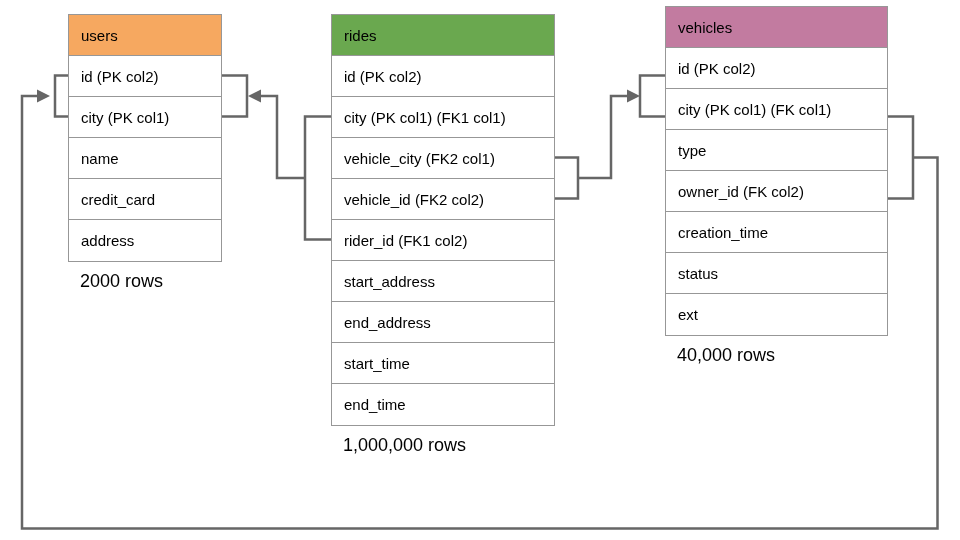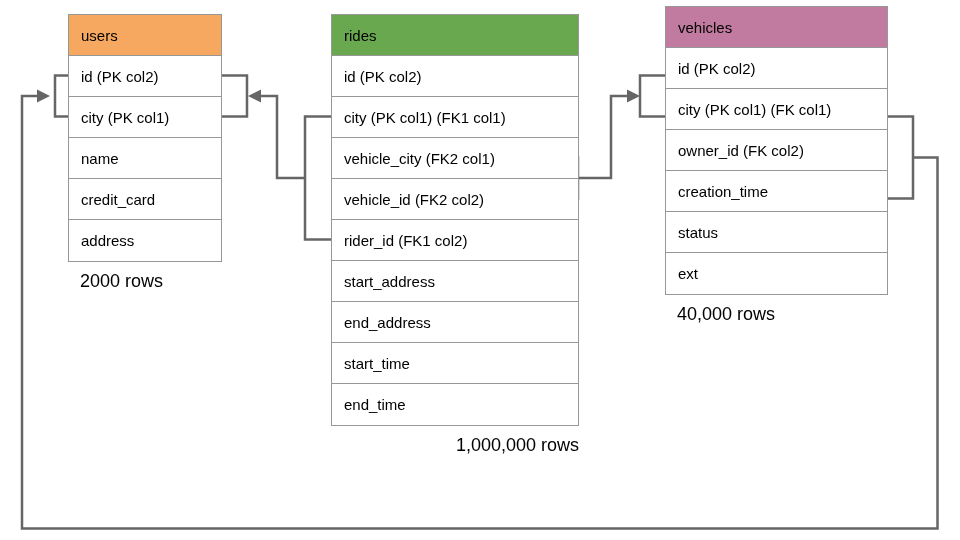--- a/index.html
+++ b/index.html
@@ -49,21 +49,21 @@
     white-space: nowrap;
   }
   .trow:last-child { border-bottom: none; }
   .rowcount {
     margin-top: 9px;
     padding-left: 12px;
     font-size: 18px;
     color: #000000;
   }
   .w-users    { left: 68px;  top: 14px; width: 154px; }
-  .w-rides    { left: 331px; top: 14px; width: 248px; text-align: right; }
+  .w-rides    { left: 331px; top: 14px; width: 224px; }
   .w-vehicles { left: 665px; top: 6px; width: 223px; }
 </style>
 </head>
 <body>
 
 <div class="canvas">
 
   <svg class="connectors" viewBox="0 0 960 540" xmlns="http://www.w3.org/2000/svg">
 
     <path d="M222,75.5 H247 V116.5 H222"></path>
@@ -108,20 +108,21 @@
       <div class="trow">end_time</div>
     </div>
     <div class="rowcount">1,000,000 rows</div>
   </div>
 
   <div class="tbl-wrap w-vehicles">
     <div class="tbl">
       <div class="thead" style="background-color: rgb(194, 123, 160);">vehicles</div>
       <div class="trow">id (PK col2)</div>
       <div class="trow">city (PK col1) (FK col1)</div>
+      <div class="trow">type</div>
       <div class="trow">owner_id (FK col2)</div>
       <div class="trow">creation_time</div>
       <div class="trow">status</div>
       <div class="trow">ext</div>
     </div>
     <div class="rowcount">40,000 rows</div>
   </div>
 
 </div>
 

